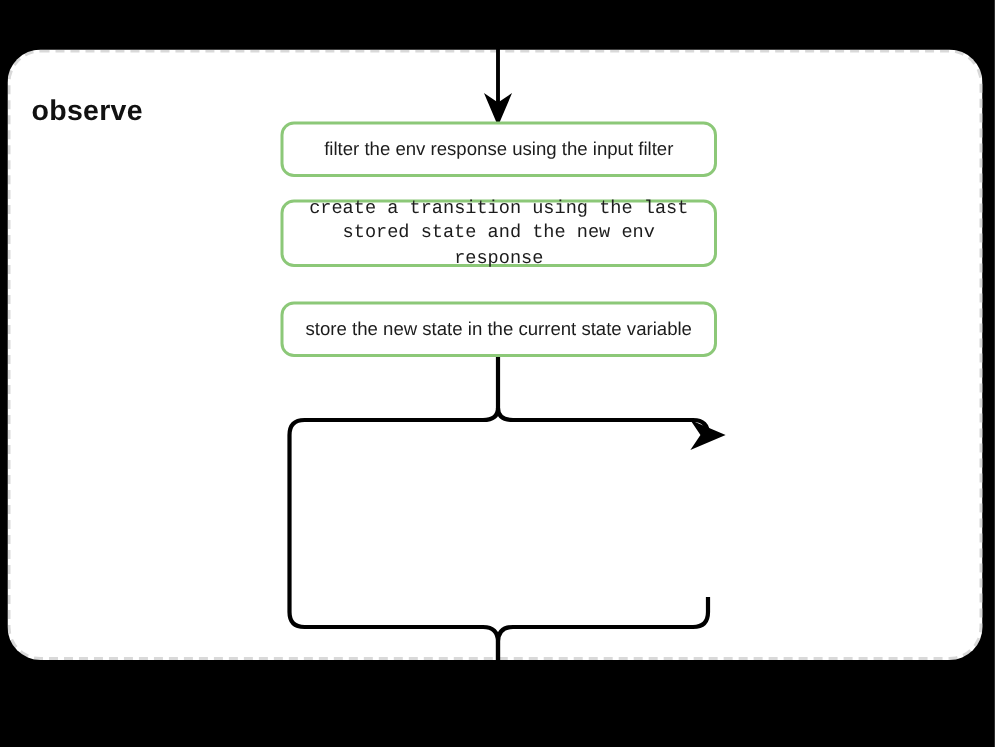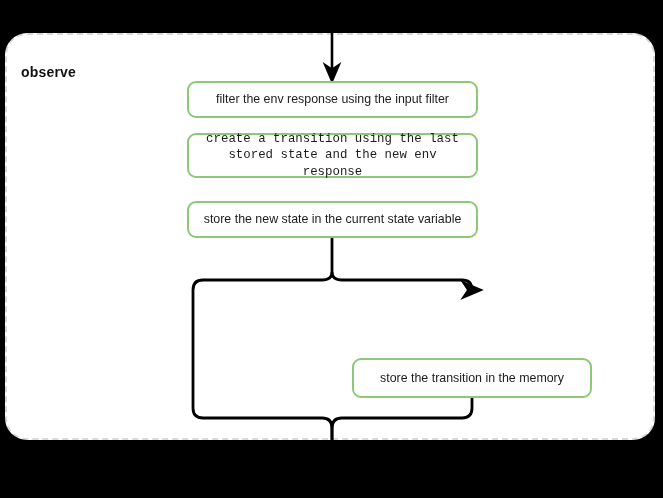--- a/index.html
+++ b/index.html
@@ -23,21 +23,21 @@
     height: 407px;
     background: #ffffff;
     border: 2px dashed #d9d9d9;
     border-radius: 22px;
     box-sizing: border-box;
   }
   #group-title {
     position: absolute;
     left: 21px;
     top: 64px;
-    font-size: 14px;
+    font-size: 19px;
     font-weight: bold;
     color: #111111;
     letter-spacing: 0.2px;
     white-space: nowrap;
   }
   .node {
     position: absolute;
     box-sizing: border-box;
     background: #ffffff;
     border: 2.5px solid #8cc878;
@@ -102,16 +102,15 @@
     <path d="M 472 398 L 472 408 Q 472 418 462 418 L 342 418 Q 332 418 332 428 L 332 443" stroke="#000000" stroke-width="2.8" fill="none"></path>
   </svg>
 
   <div class="node" id="node-filter">filter the env response using the input filter</div>
 
   <div class="node" id="node-create">create a transition using the last stored state and the new env response</div>
 
   <div class="node" id="node-store-state">store the new state in the current state variable</div>
 
 
-  <div class="node" id="node-store-trans">store the transition in the memory</div>
 
 
 </div>
 
 </body></html>

